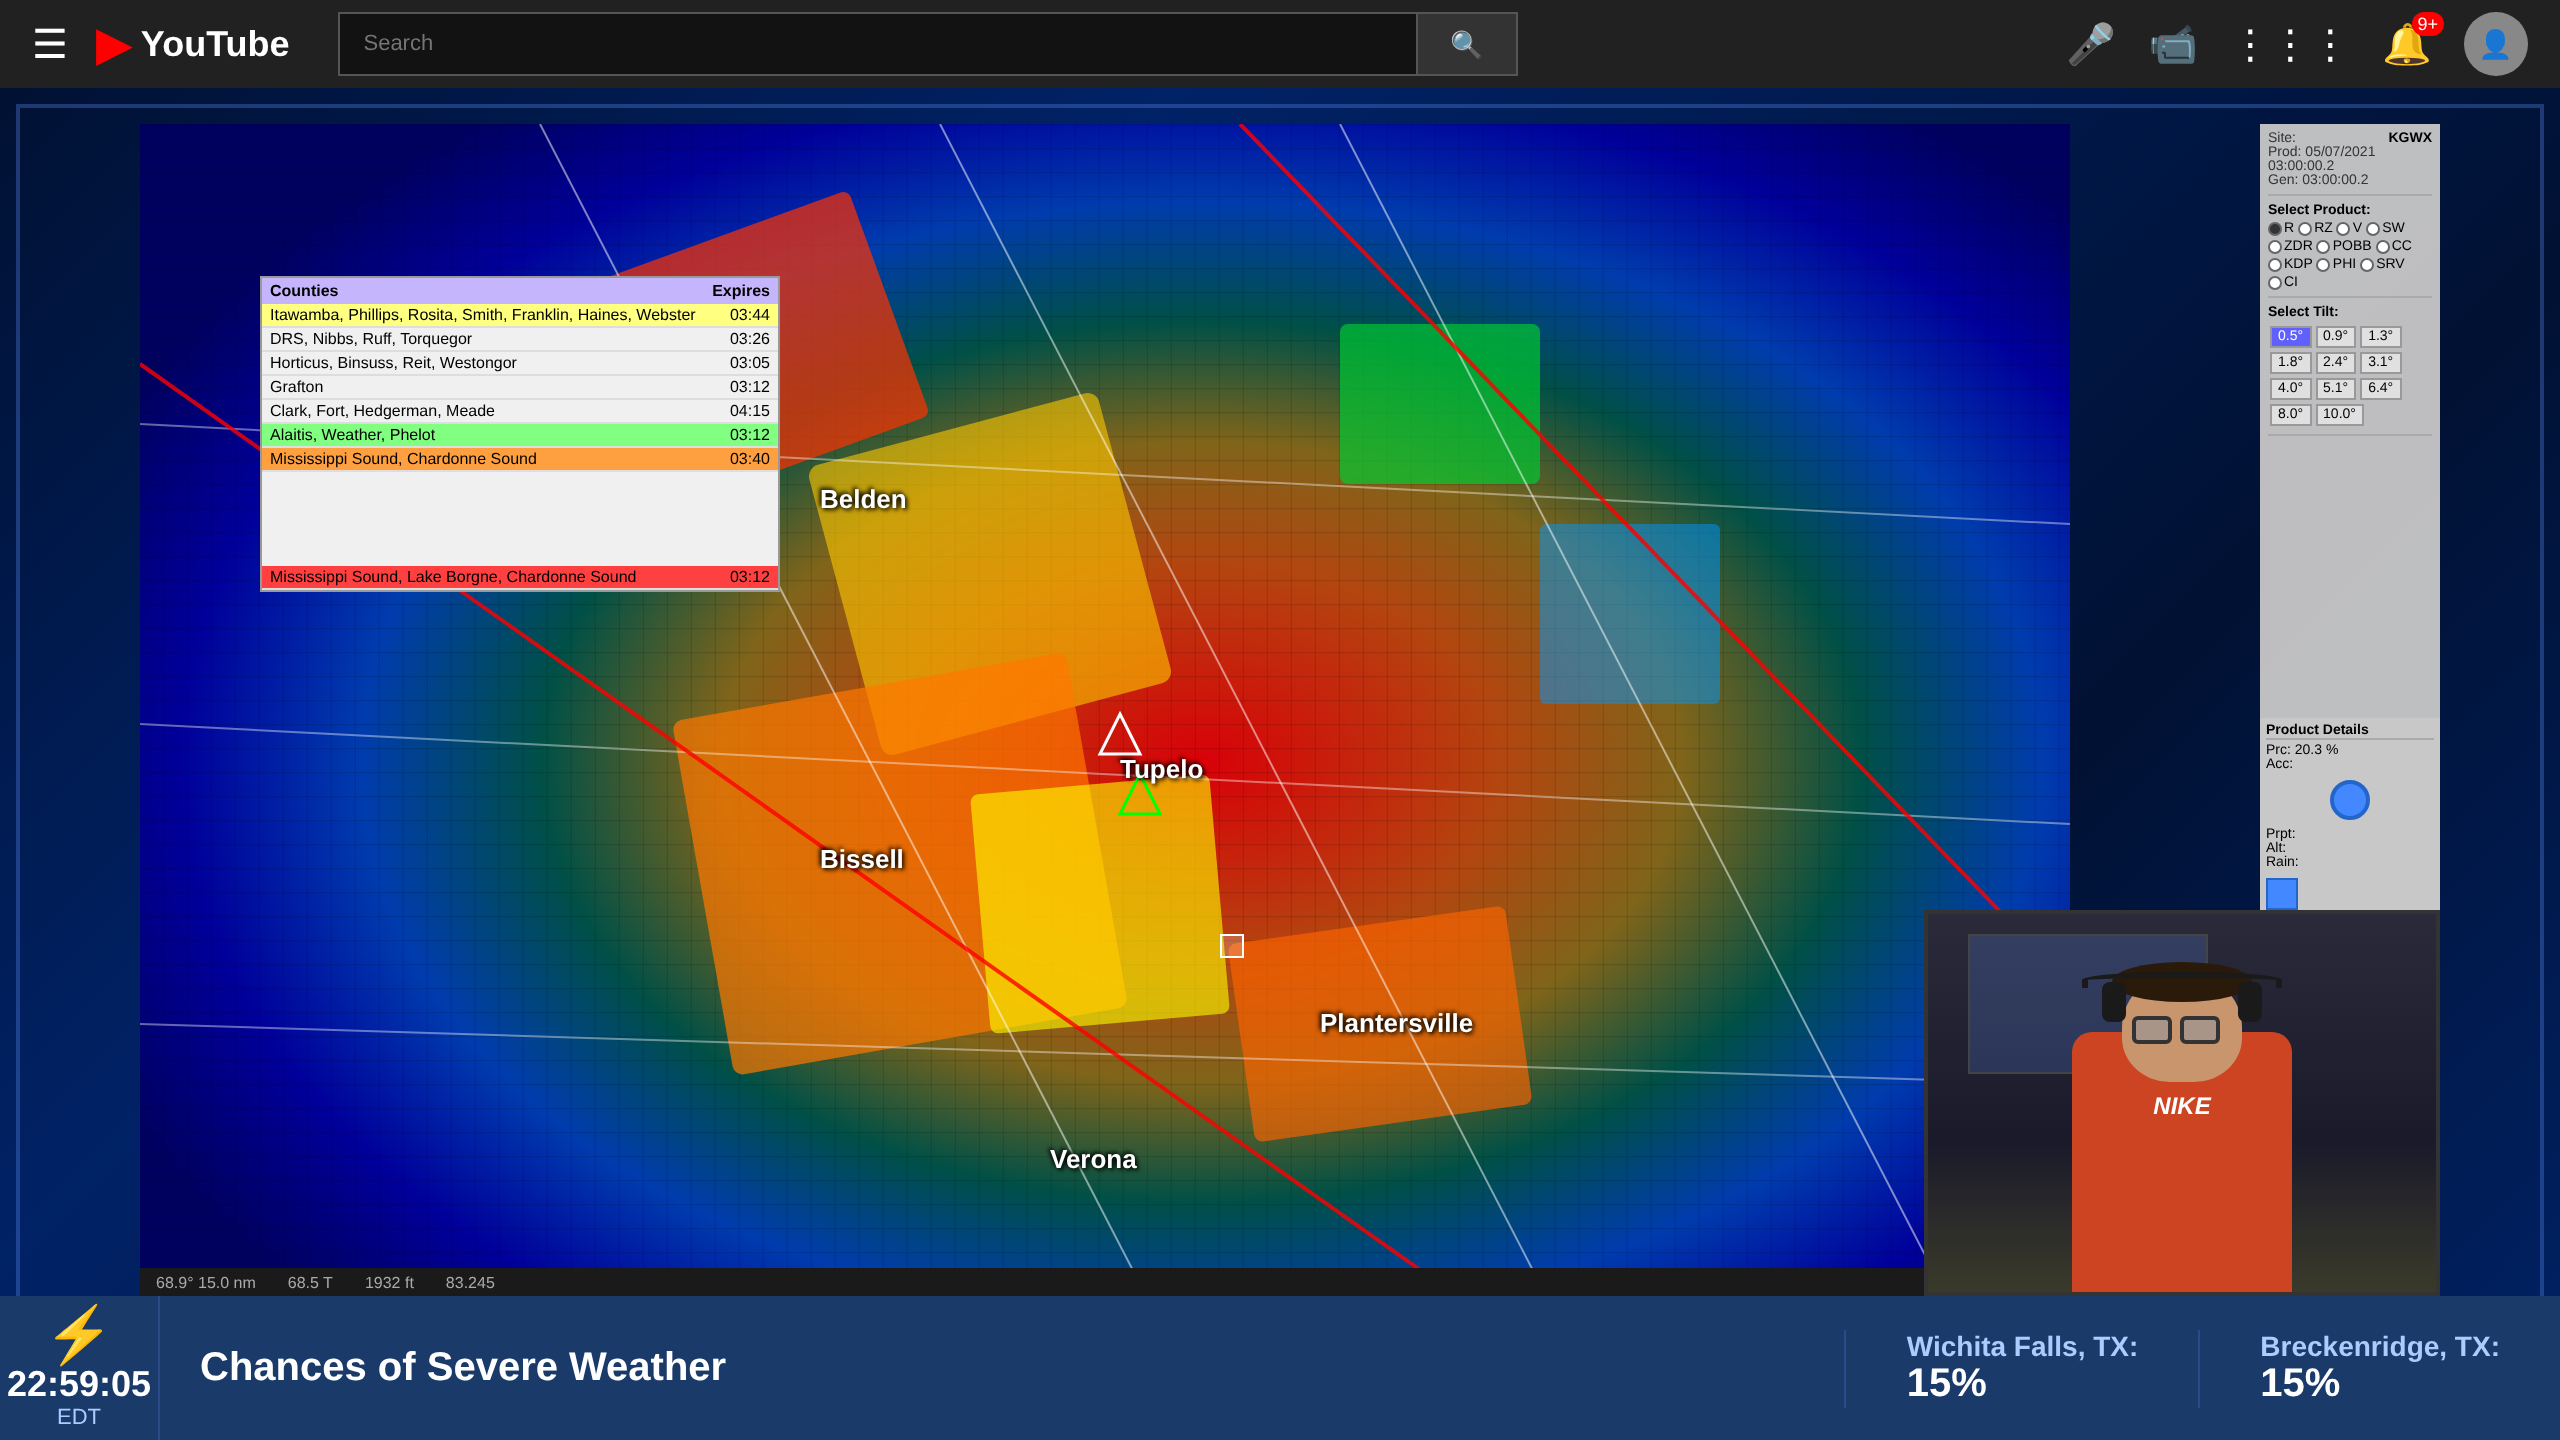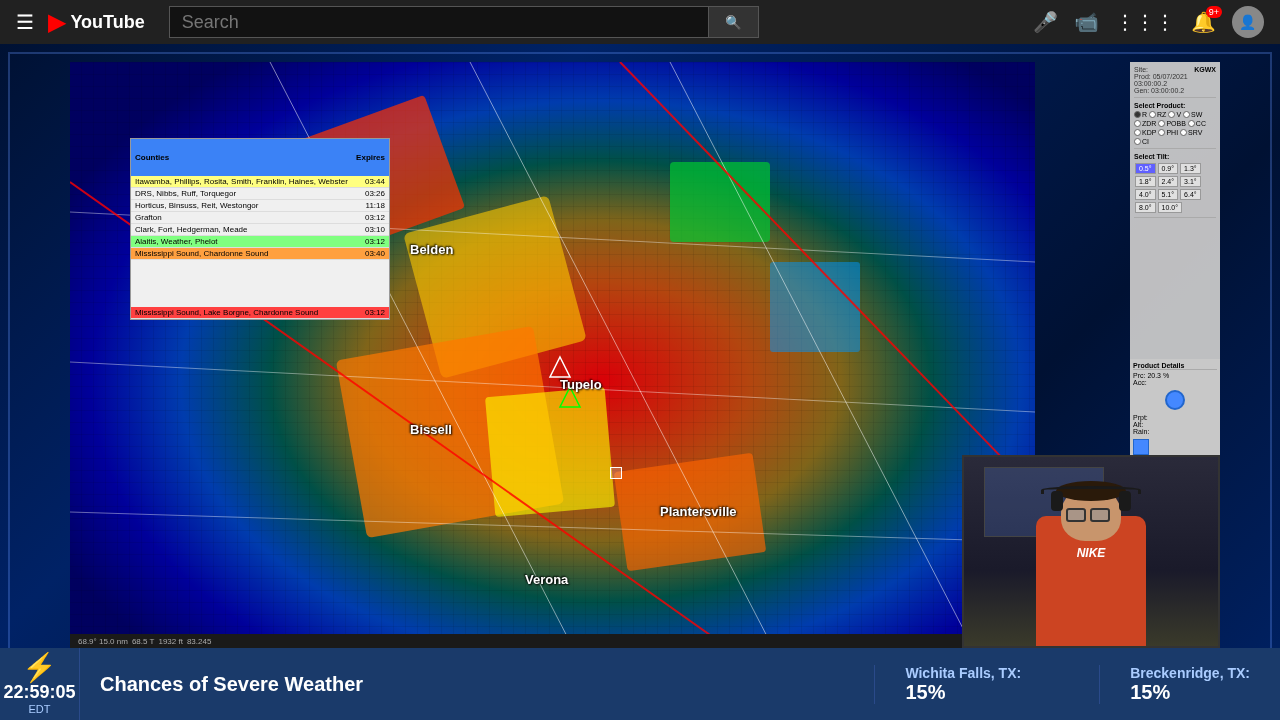--- a/index.html
+++ b/index.html
@@ -86,21 +86,21 @@
       display: flex; align-items: center; gap: 3px; padding: 1px 0; font-size: 8px;
     }
     #left-sidebar .legend-item .chk { width: 8px; height: 8px; border: 1px solid #666; background: white; flex-shrink: 0; }
 
     
     #county-dropdown {
       position: absolute; top: 94px; left: 130px; width: 260px; background: #f0f0f0;
       border: 1px solid #999; z-index: 50; font-size: 8px;
     }
     #county-dropdown .dd-header {
-      background: #3b82f6; padding: 14px 4px; font-size: 8px; font-weight: bold;
+      background: #c4b5fd; padding: 2px 4px; font-size: 8px; font-weight: bold;
       display: flex; justify-content: space-between;
     }
     .dd-row {
       padding: 1px 4px; display: flex; justify-content: space-between;
       border-bottom: 1px solid #ddd;
     }
     .dd-row.highlight-yellow { background: #ffff80; }
     .dd-row.highlight-green { background: #80ff80; }
     .dd-row.highlight-orange { background: #ffa040; }
     .dd-row.highlight-red { background: #ff4040; margin-top: 47px; }
@@ -139,40 +139,40 @@
 
     #bottom-bar .main-message {
       flex: 1; padding: 0 20px;
     }
     .msg-title { color: white; font-size: 20px; font-weight: bold; line-height: 1.2; }
     .msg-subtitle { color: #aaccff; font-size: 15px; }
 
     .location-alerts { display: flex; align-items: center; gap: 0; }
     .location-item {
       padding: 0 30px; border-left: 1px solid #2a4a8a;
-      color: white; font-size: 20px; font-weight: bold; margin-left: 48px;
+      color: white; font-size: 20px; font-weight: bold;
     }
     .location-item .loc-name { color: #aaccff; font-size: 14px; }
 
     
     #webcam {
       position: absolute; bottom: 72px; right: 60px; width: 258px; height: 193px;
       background: #1a1a2a; border: 2px solid #333; overflow: hidden;
     }
     .webcam-person {
       position: absolute; bottom: 0; right: 0; width: 100%; height: 100%;
       background: linear-gradient(to bottom, #2a2a3a 0%, #1a1a2a 60%, #3a3a2a 100%);
       display: flex; align-items: flex-end; justify-content: center; margin-left: 20px;
     }
 
     
     #radar-status {
       position: absolute; bottom: 72px; left: 70px; width: 965px; height: 14px;
       background: #1a1a1a; color: #aaa; font-size: 8px;
-      display: flex; align-items: center; padding: 0 8px; gap: 4px;
+      display: flex; align-items: center; padding: 0 8px; gap: 16px;
     }
 
     
     #software-toolbar {
       position: absolute; top: 18px; left: 70px; width: 965px; height: 16px;
       background: #c8c8c8; display: flex; align-items: center; font-size: 8px; color: #111;
       gap: 10px; padding: 0 4px;
     }
     .toolbar-menu-item { cursor: pointer; font-size: 8px; }
 
@@ -193,21 +193,21 @@
 </head>
 <body>
 
 <div id="yt-header">
   <span class="menu-icon">☰</span>
   <div id="yt-logo">
     <span class="yt-icon">▶</span>
     <span class="yt-text">YouTube</span>
   </div>
   <div id="search-bar">
-    <input type="text" style="background: rgb(18, 18, 18); border-top: 1px solid rgb(85, 85, 85); border-bottom: 1px solid rgb(85, 85, 85); border-left: 1px solid rgb(85, 85, 85); border-image: initial; border-right: none; color: rgb(170, 170, 170); padding: 0px 12px; font-size: 18px; outline: none; flex: 1 1 0%;" placeholder="Search">
+    <input type="text" style="background: rgb(18, 18, 18); border-top: 1px solid rgb(85, 85, 85); border-bottom: 1px solid rgb(85, 85, 85); border-left: 1px solid rgb(85, 85, 85); border-image: initial; border-right: none; color: rgb(170, 170, 170); padding: 0px 12px; font-size: 11px; outline: none; flex: 1 1 0%;" placeholder="Search">
     <button class="search-btn">🔍</button>
   </div>
   <div class="header-icons">
     <span>🎤</span>
     <span>📹</span>
     <span>⋮⋮⋮</span>
     <span class="notif-badge">
       <span>🔔</span>
       <span class="badge">9+</span>
     </span>
@@ -327,29 +327,29 @@
     <div class="dd-row highlight-yellow">
       <span>Itawamba, Phillips, Rosita, Smith, Franklin, Haines, Webster</span>
         <span>03:44</span>
     </div>
     <div class="dd-row">
       <span>DRS, Nibbs, Ruff, Torquegor</span>
         <span>03:26</span>
     </div>
     <div class="dd-row">
       <span>Horticus, Binsuss, Reit, Westongor</span>
-        <span>11:18</span>
+        <span>03:05</span>
     </div>
     <div class="dd-row">
       <span>Grafton</span>
         <span>03:12</span>
     </div>
     <div class="dd-row">
       <span>Clark, Fort, Hedgerman, Meade</span>
-        <span>03:10</span>
+        <span>04:15</span>
     </div>
     <div class="dd-row highlight-green">
       <span>Alaitis, Weather, Phelot</span>
         <span>03:12</span>
     </div>
     <div class="dd-row highlight-orange">
       <span>Mississippi Sound, Chardonne Sound</span>
         <span>03:40</span>
     </div>
     <div class="dd-row highlight-red">

